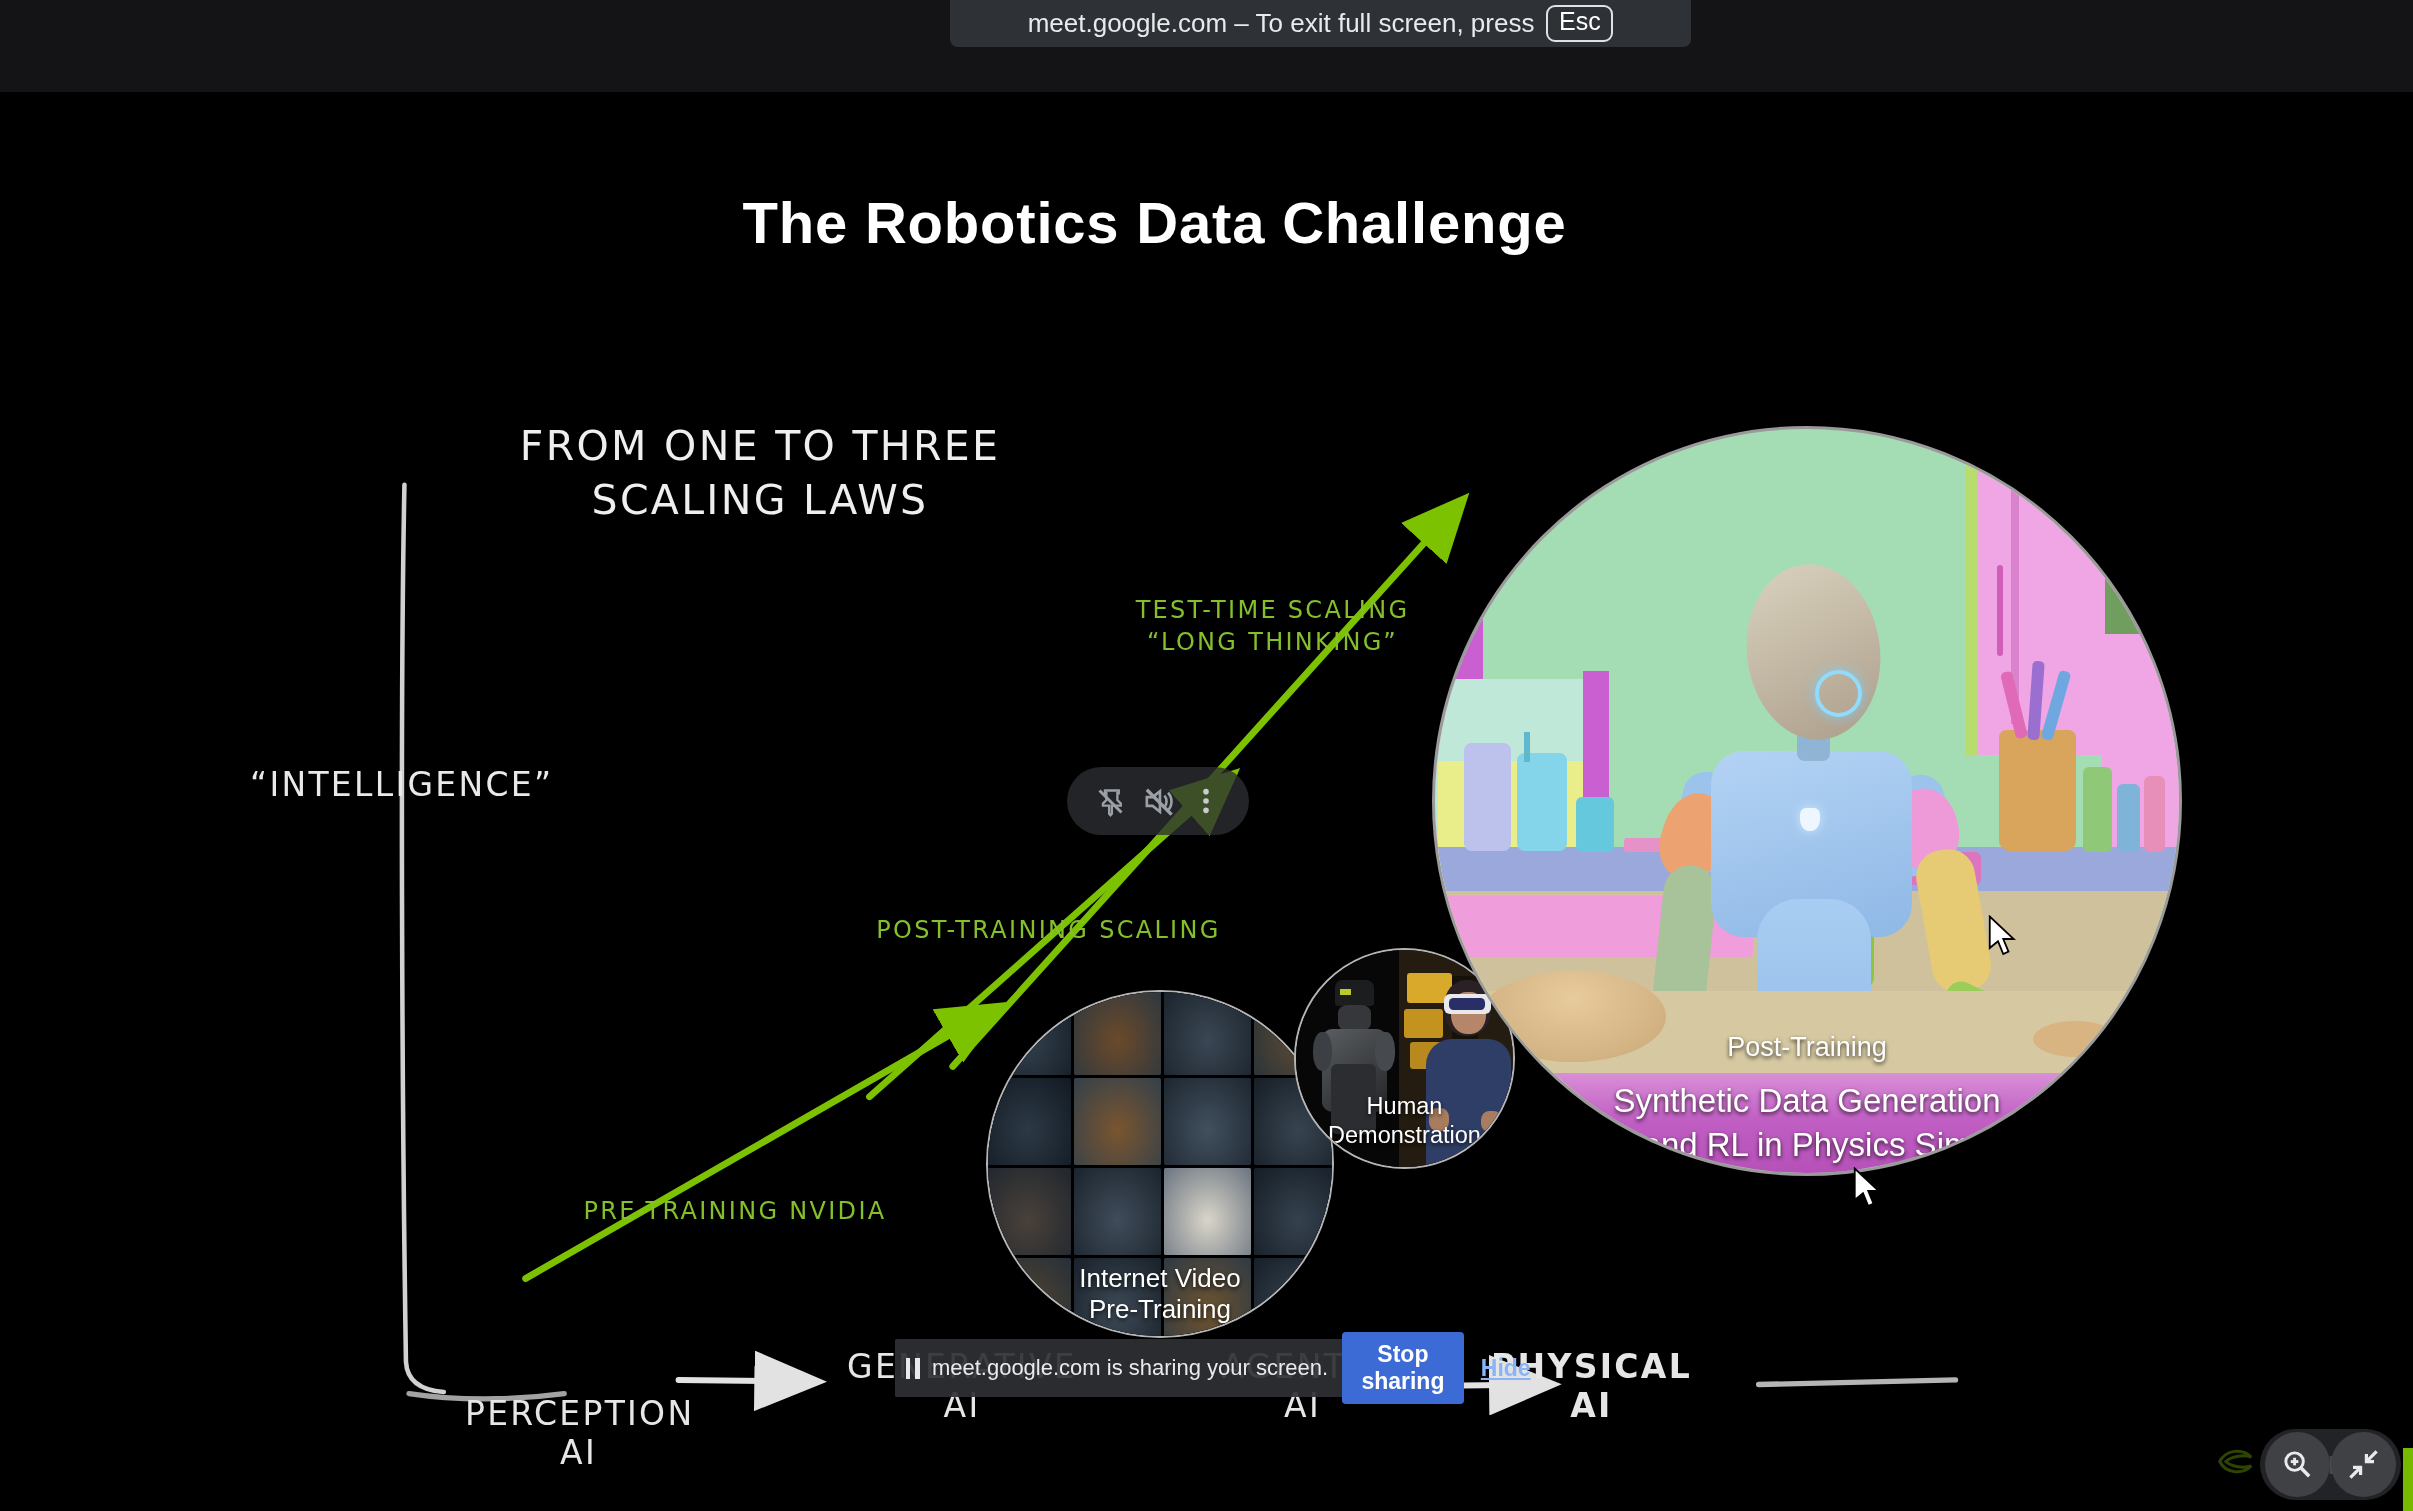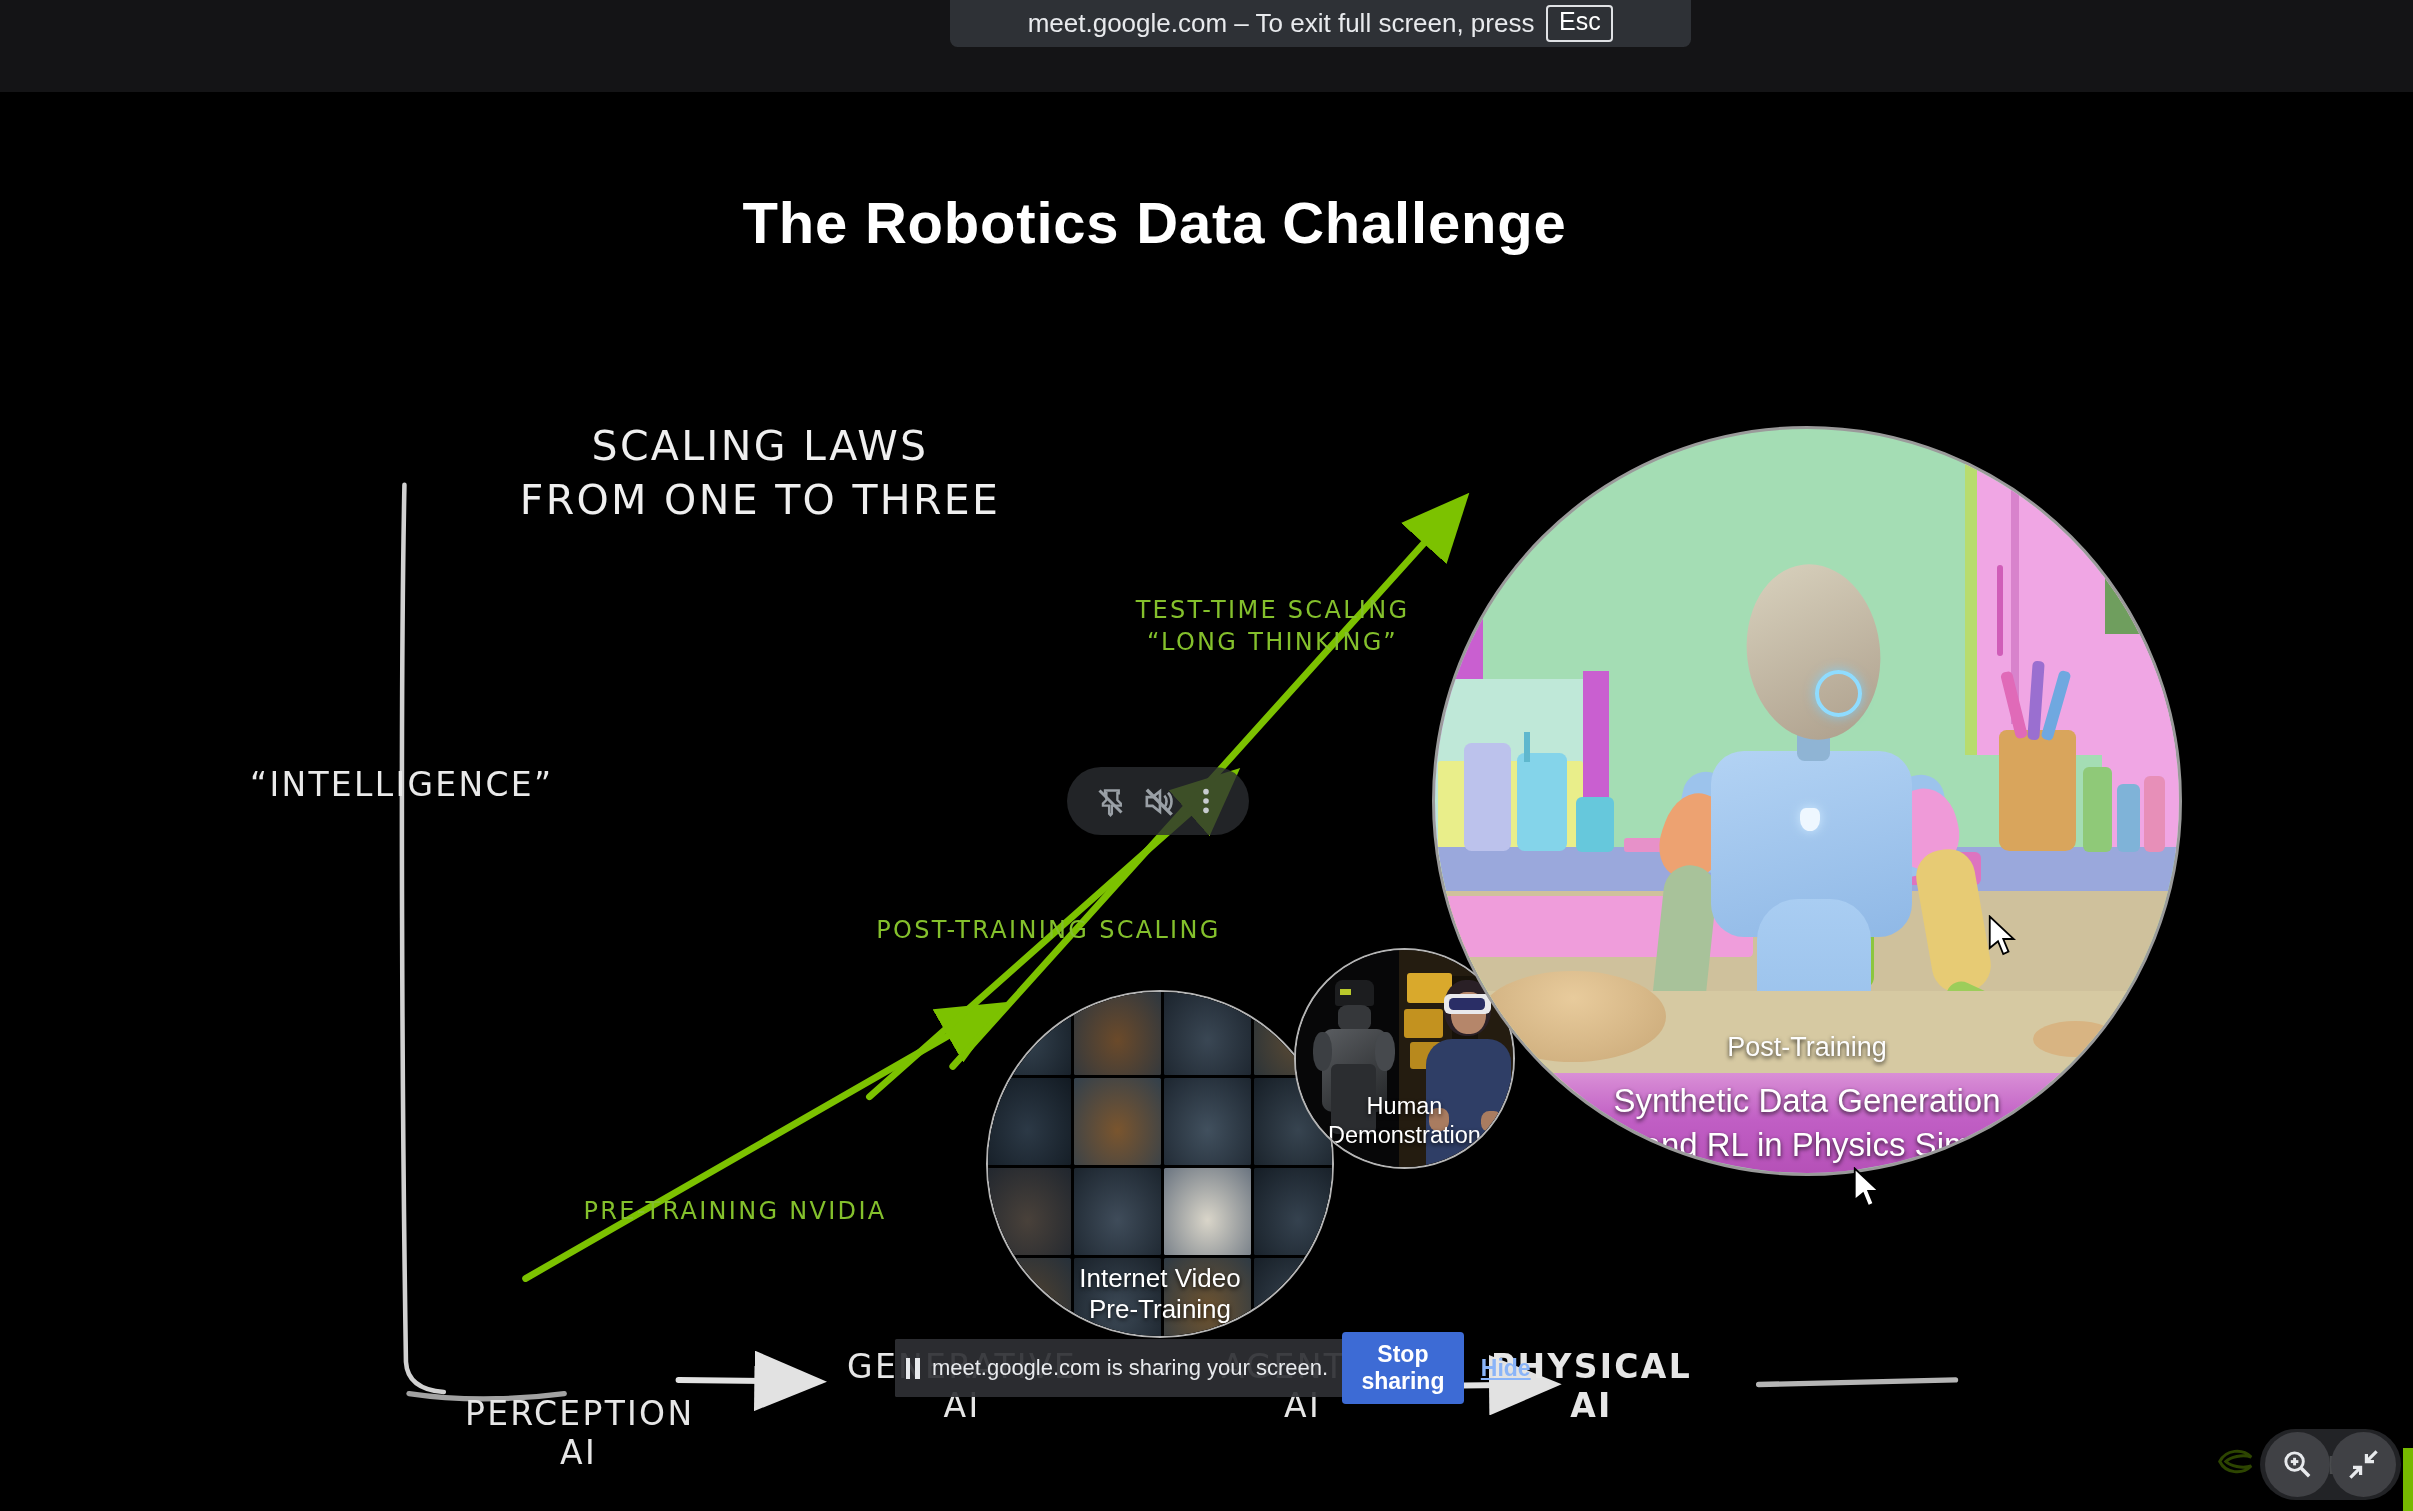--- a/index.html
+++ b/index.html
@@ -5,21 +5,21 @@
   html,body{margin:0;padding:0;background:#000;}
   .stage{position:relative;width:2413px;height:1511px;background:#000;overflow:hidden;
          font-family:"Liberation Sans",sans-serif;}
   .abs{position:absolute;}
 
   
   .topband{left:0;top:0;width:2413px;height:92px;background:#141416;}
   .fs-toast{left:950px;top:0;width:741px;height:47px;background:#2e3136;
             border-radius:0 0 7.6px 7.6px;display:flex;align-items:center;justify-content:center;
             gap:12px;color:#e8eaed;font-size:26px;}
-  .esc-key{display:inline-block;border:2.3px solid #e0e2e5;border-radius:4px;
+  .esc-key{display:inline-block;border:2.3px solid #e0e2e5;border-radius:9px;
            padding:1.5px 10.6px 4.5px 10.6px;color:#fff;font-size:25px;line-height:1.1;}
 
   
   .slide-title{left:0;top:189px;width:2309px;text-align:center;color:#fff;
                font-size:58px;font-weight:700;letter-spacing:0.8px;}
   .hand{font-family:"DejaVu Sans",sans-serif;letter-spacing:2.3px;}
   .subtitle{left:495px;top:419px;width:530px;text-align:center;color:#efefef;
             font-size:41px;line-height:1.32;}
   .ylabel{left:250px;top:765px;width:303px;text-align:center;color:#e9e9e9;font-size:33px;}
   .green-label{color:#84c02c;font-size:24px;text-align:center;line-height:1.35;}
@@ -85,22 +85,22 @@
     <path d="M2322 1828 L2582 1822" stroke="#e2e2e2" stroke-width="7" fill="none" stroke-linecap="round" opacity="0.8"></path>
 
     <path d="M694 1688 L1314 1332" stroke="#7cc200" stroke-width="9" fill="none" stroke-linecap="round" marker-end="url(#gh)"></path>
     <path d="M1148 1448 L1624 1026" stroke="#7cc200" stroke-width="9" fill="none" stroke-linecap="round" marker-end="url(#gh)"></path>
     <path d="M1258 1408 L1928 664" stroke="#7cc200" stroke-width="9" fill="none" stroke-linecap="round" marker-end="url(#gh)"></path>
   </svg>
 
   <div class="abs slide-title">The Robotics Data Challenge</div>
 
   <div class="abs subtitle hand">
+    <div>FROM ONE TO THREE</div>
     <div>SCALING LAWS</div>
-    <div>FROM ONE TO THREE</div>
   </div>
 
   <div class="abs ylabel hand">“INTELLIGENCE”</div>
 
   <div class="abs green-label hand" style="left:523px;top:1195px;width:424px;">PRE-TRAINING NVIDIA</div>
   <div class="abs green-label hand" style="left:829px;top:914px;width:439px;">POST-TRAINING SCALING</div>
   <div class="abs green-label hand" style="left:1083px;top:594px;width:379px;">
     <div>TEST-TIME SCALING</div>
     <div>“LONG THINKING”</div>
   </div>

